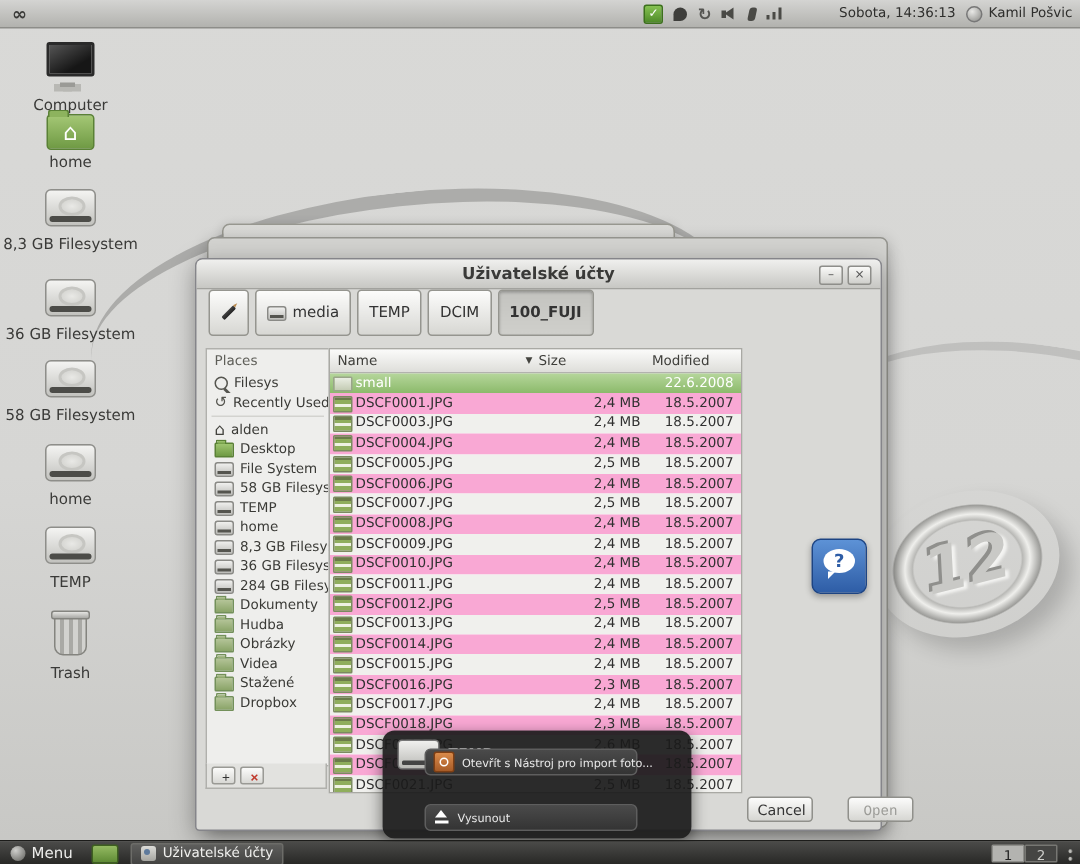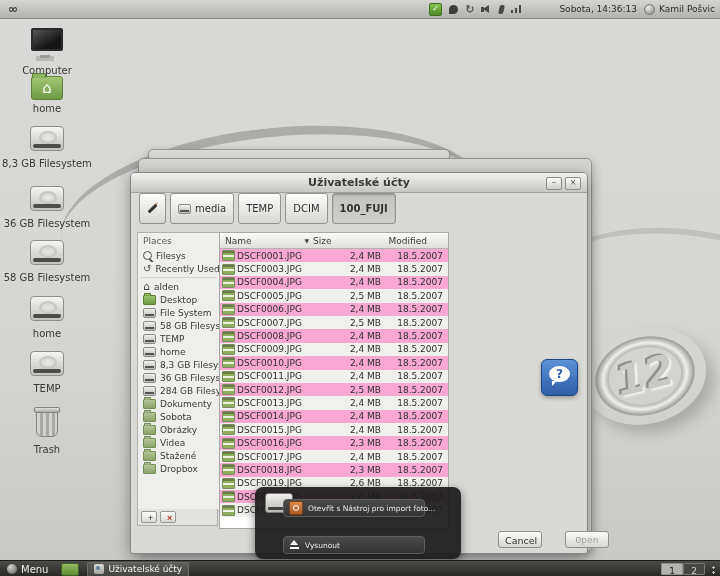--- a/index.html
+++ b/index.html
@@ -117,21 +117,21 @@
     border:1px solid #b0b0ac;font-size:9px;color:#3a3a36;overflow:hidden;}
   #places-header{padding:3px 5px;color:#5e5e58;}
   .pl-item{height:13px;display:flex;align-items:center;gap:4px;padding-left:5px;white-space:nowrap;overflow:hidden;}
   .pl-divider{height:0;border-top:1px solid #d3d3cf;margin:2px 3px;}
   #places-foot{position:absolute;left:6px;top:336px;width:81px;height:17px;border:1px solid #b0b0ac;border-top:none;
     background:#e2e2df;display:flex;align-items:center;gap:3px;padding-left:3px;box-sizing:border-box;}
   .pf-btn{width:16px;height:12px;border:1px solid #9a9a95;border-radius:2px;background:linear-gradient(#fbfbfa,#d8d8d4);
     font-size:9px;line-height:11px;text-align:center;color:#333;}
   .pf-btn.red{color:#c0392b;font-weight:bold;}
   
-  #listpanel{position:absolute;left:88px;top:59px;width:230px;height:297px;background:#fff;
+  #listpanel{position:absolute;left:88px;top:59px;width:276px;height:297px;background:#fff;
     border:1px solid #a9a9a4;box-sizing:border-box;overflow:hidden;}
   #listhead{height:15px;display:flex;align-items:center;background:linear-gradient(#fbfbfa,#dededa);
     border-bottom:1px solid #b2b2ae;font-size:9px;color:#3e3e3a;}
   .h-name{flex:1;padding-left:5px;}
   .h-arrow{font-size:6px;color:#44443f;padding-right:4px;}
   .h-size{width:52px;}
   .h-mod{width:62px;text-align:right;padding-right:21px;}
   .lrow{height:13.4px;display:flex;align-items:center;font-size:9px;color:#303030;background:#f9a8d4;}
   .lrow.alt{background:#f0f0ed;}
   .lrow.sel{background:linear-gradient(#b5d69b,#8cba6b);color:#fff;}
@@ -280,21 +280,21 @@
         <div class="pl-item">
           <span class="si si-hdd"></span>
           <span>284 GB Filesy...</span>
         </div>
         <div class="pl-item">
           <span class="si si-folder"></span>
           <span>Dokumenty</span>
         </div>
         <div class="pl-item">
           <span class="si si-folder"></span>
-          <span>Sobota</span>
+          <span>Hudba</span>
         </div>
         <div class="pl-item">
           <span class="si si-folder"></span>
           <span>Obrázky</span>
         </div>
         <div class="pl-item">
           <span class="si si-folder"></span>
           <span>Videa</span>
         </div>
         <div class="pl-item">
@@ -313,20 +313,28 @@
   </div>
 
   <div id="listpanel">
     <div id="listhead">
       <span class="h-name">Name</span>
       <span class="h-arrow">▼</span>
       <span class="h-size">Size</span>
       <span class="h-mod">Modified</span>
     </div>
     <div id="listrows">
+        <div class="lrow sel">
+          <span class="c-icon">
+            <span class="si si-folder-light"></span>
+          </span>
+          <span class="c-name">small</span>
+          <span class="c-size"></span>
+          <span class="c-mod">22.6.2008</span>
+        </div>
         <div class="lrow">
           <span class="c-icon">
             <span class="si si-image"></span>
           </span>
           <span class="c-name">DSCF0001.JPG</span>
           <span class="c-size">2,4 MB</span>
           <span class="c-mod">18.5.2007</span>
         </div>
         <div class="lrow alt">
           <span class="c-icon">

